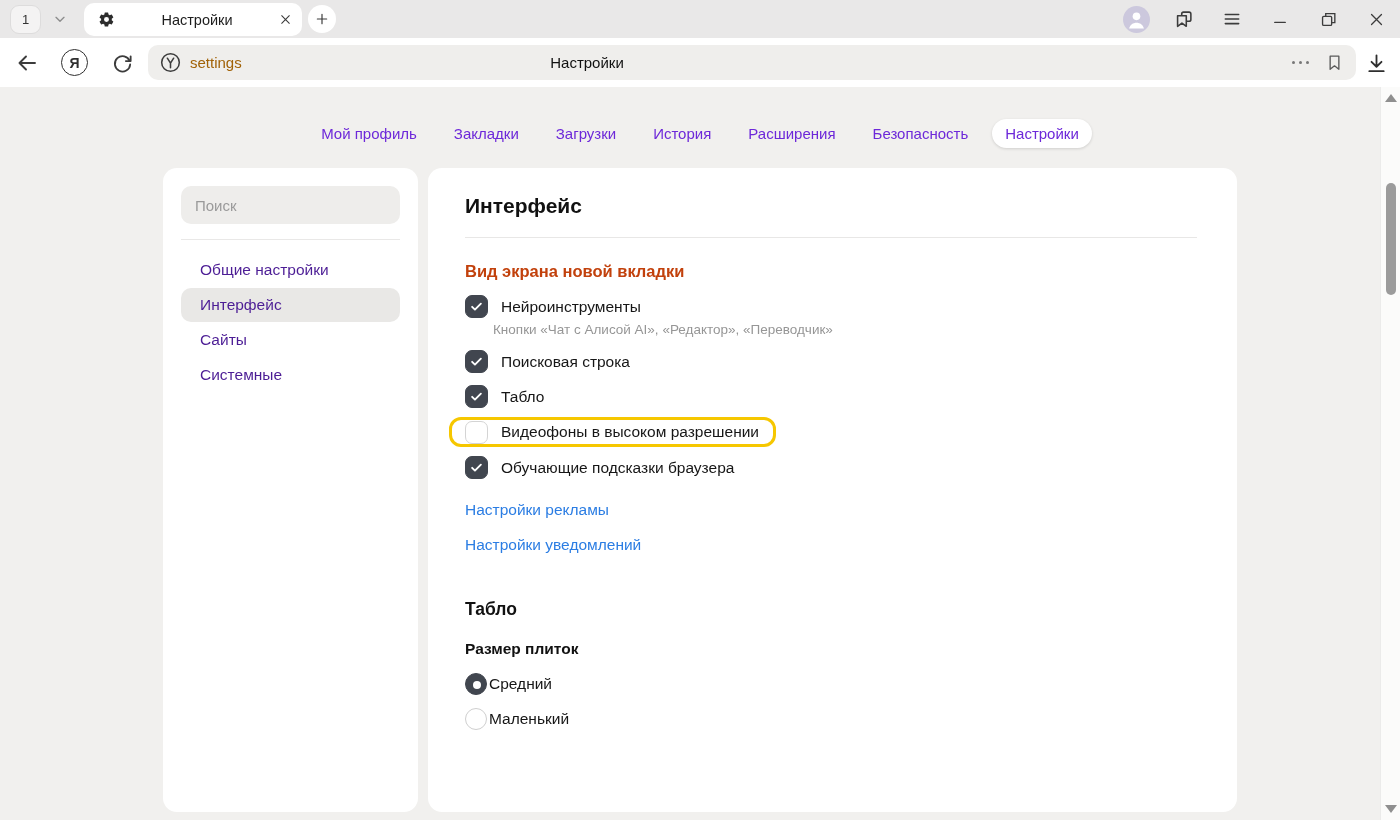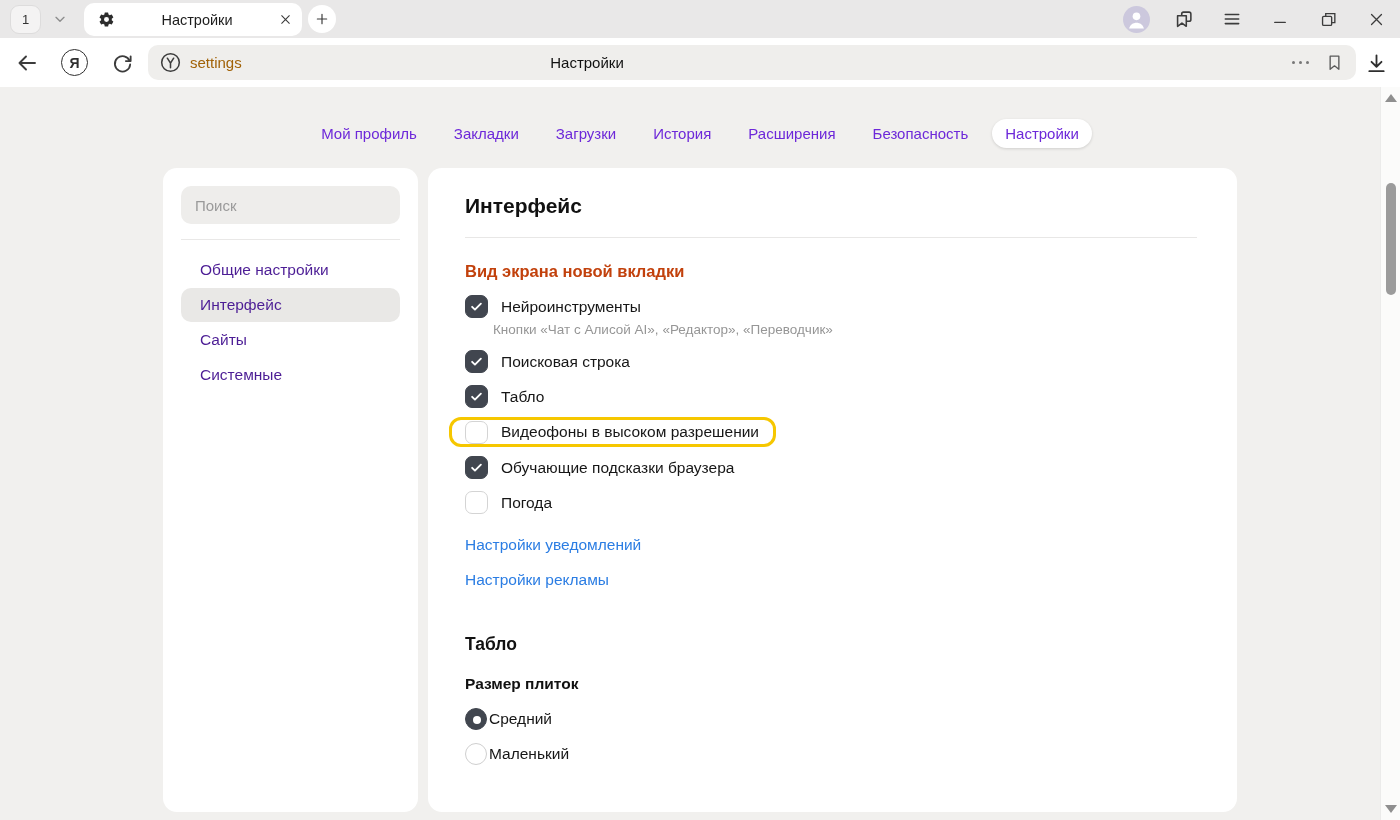--- a/index.html
+++ b/index.html
@@ -247,27 +247,23 @@
 
       <div class="crow">
         <span class="cb checked">
           <svg width="15" height="15" viewBox="0 0 24 24">
               <path d="M5 12.5l4.5 4.5L19 7.5" fill="none" stroke="#fff" stroke-width="3" stroke-linecap="round" stroke-linejoin="round"></path>
             </svg>
         </span>
         <span class="clabel">Обучающие подсказки браузера</span>
       </div>
 
-      <div class="crow">
-        <span class="cb"></span>
-        <span class="clabel">Погода</span>
-      </div>
-
+
+      <a class="linkrow" href="#">Настройки рекламы</a>
       <a class="linkrow" href="#">Настройки уведомлений</a>
-      <a class="linkrow" href="#">Настройки рекламы</a>
 
       <div class="tabl-h">Табло</div>
       <div class="tile-lb">Размер плиток</div>
 
       <div class="rrow">
         <span class="radio sel"></span>
         <span class="rlabel">Средний</span>
       </div>
       <div class="rrow">
         <span class="radio"></span>

